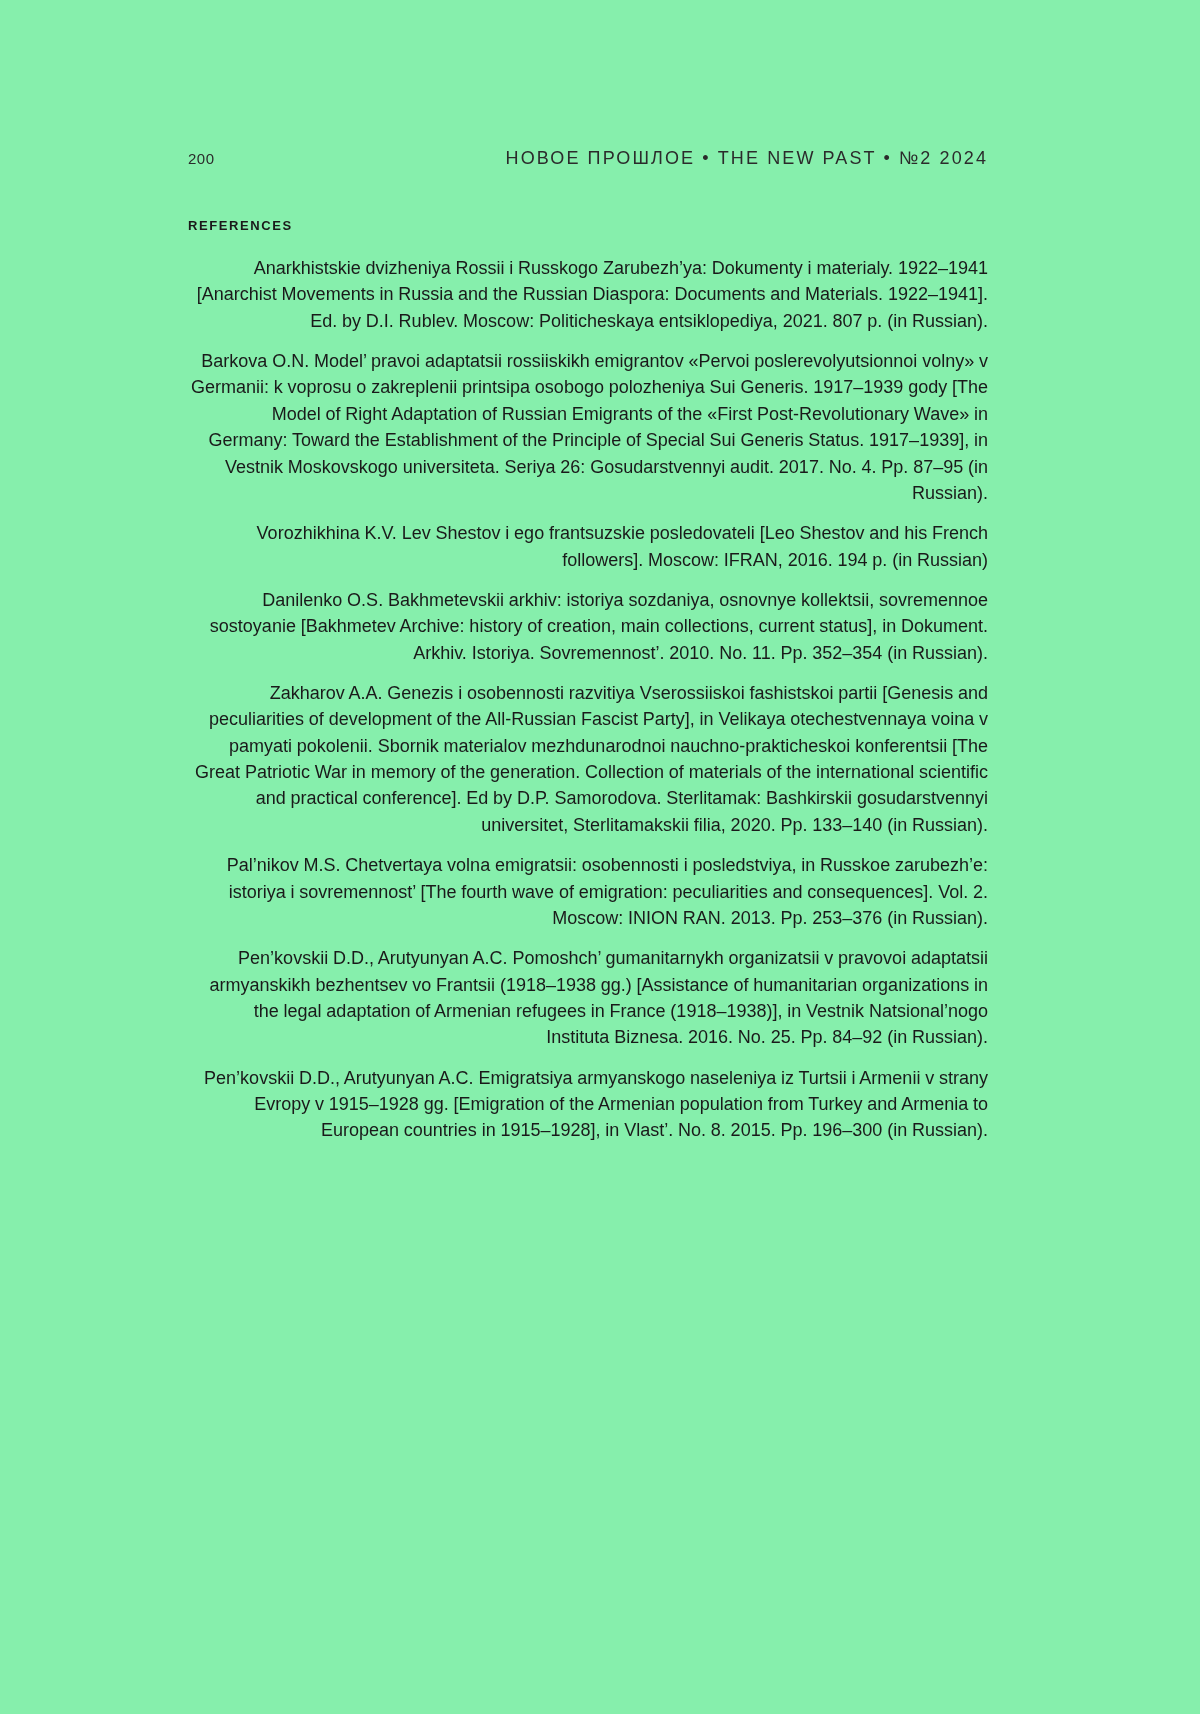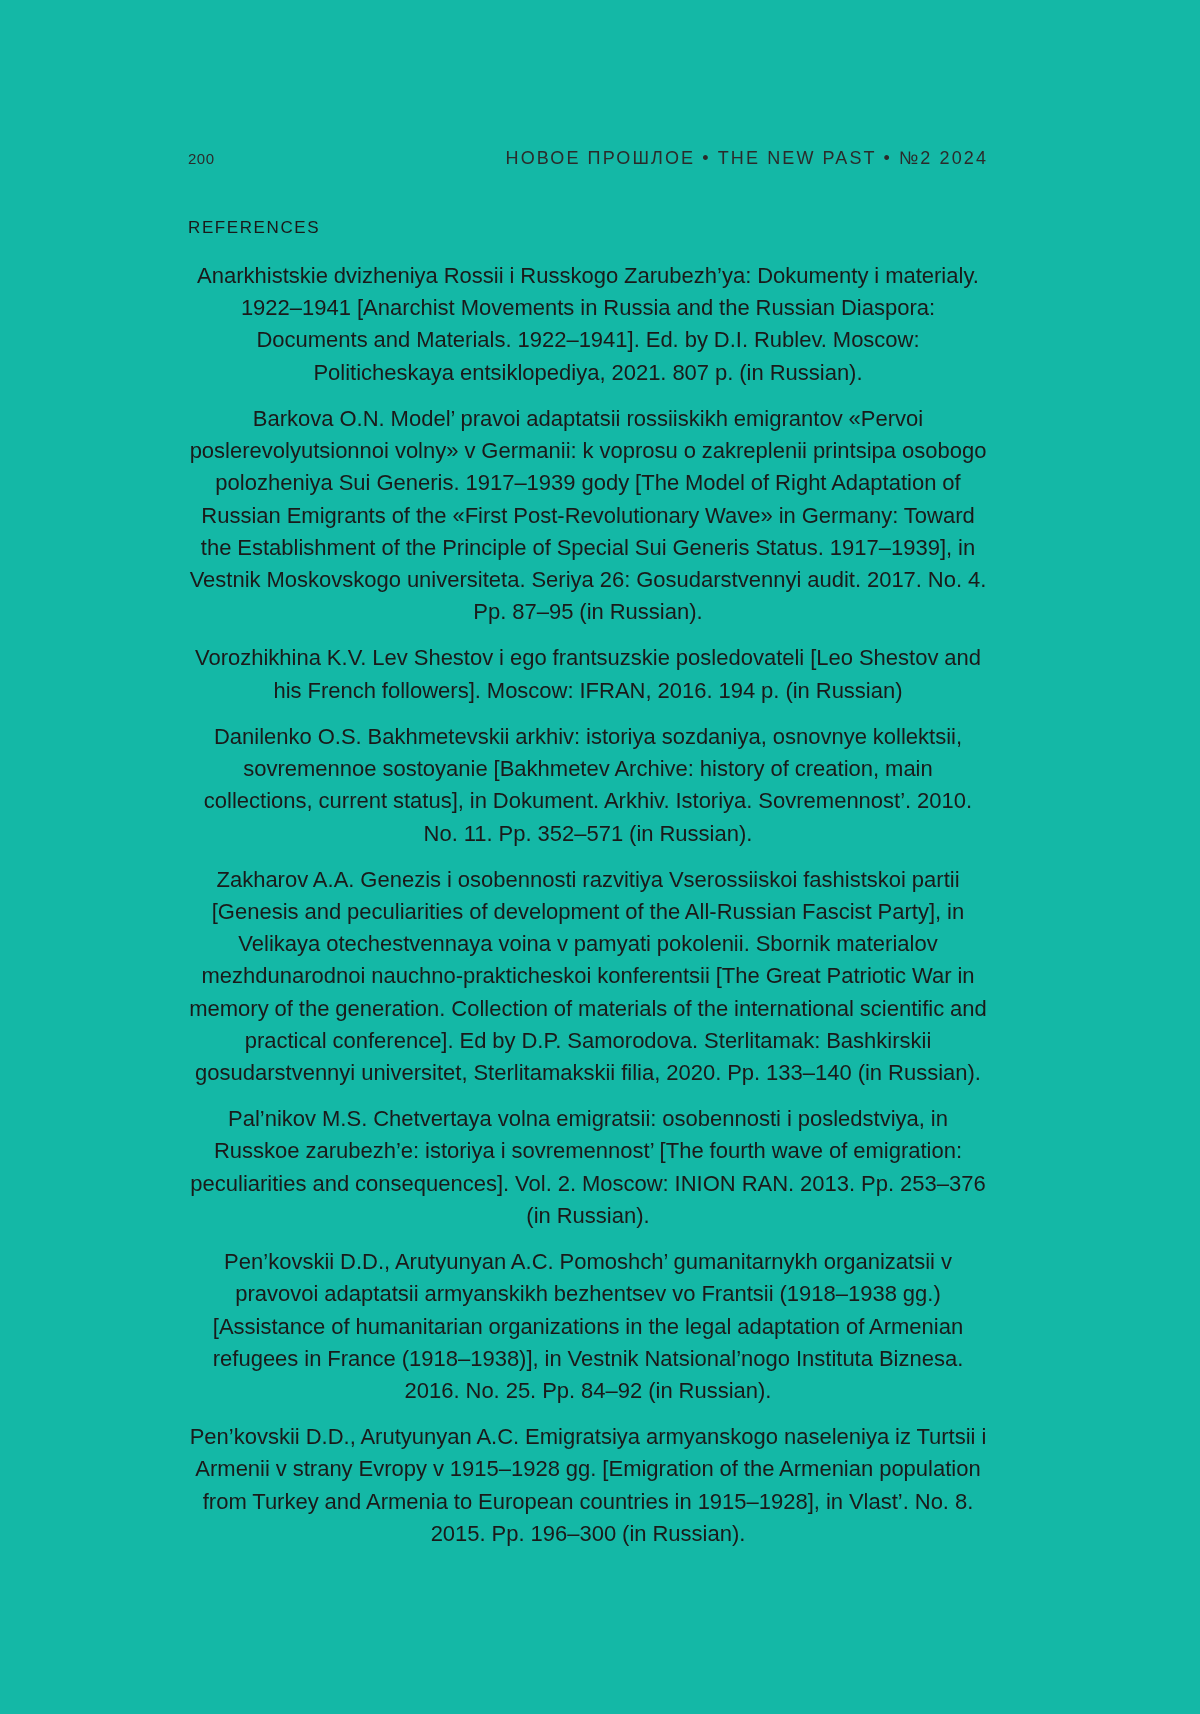--- a/index.html
+++ b/index.html
@@ -14,21 +14,21 @@
     color: #1a1a1a;
     position: relative;
     overflow: hidden;
   }
   .page {
     position: absolute;
     left: 0;
     top: 0;
     width: 1200px;
     height: 1714px;
-    background: #14b8a6;
+    background: #86efac;
   }
   .header {
     position: absolute;
     left: 188px;
     top: 148px;
     width: 800px;
     display: flex;
     align-items: baseline;
     justify-content: space-between;
     font-size: 14.5px;
@@ -43,57 +43,57 @@
     font-size: 18px;
     white-space: nowrap;
   }
   .content {
     position: absolute;
     left: 188px;
     top: 218px;
     width: 800px;
   }
   .section-title {
-    font-size: 17px;
+    font-size: 13px;
     letter-spacing: 1.6px;
     color: #1a1a1a;
     margin: 0 0 22px 0;
-    font-weight: 400;
+    font-weight: 700;
   }
   .ref-list {
     list-style: none;
     margin: 0;
     padding: 0;
   }
   .ref-item {
-    font-size: 22px;
+    font-size: 18px;
     line-height: 1.465;
     color: #1a1a1a;
     margin-bottom: 14px;
-    text-align: center;
+    text-align: right;
     word-spacing: -0.2px;
   }
 </style>
 </head>
 <body>
 
 <div class="page">
 
   <div class="header">
     <span class="page-number">200</span>
     <span class="running-title">НОВОЕ ПРОШЛОЕ • THE NEW PAST • №2 2024</span>
   </div>
 
   <div class="content">
     <h2 class="section-title">REFERENCES</h2>
     <ul class="ref-list">
       <li class="ref-item">Anarkhistskie dvizheniya Rossii i Russkogo Zarubezh’ya: Dokumenty i materialy. 1922–1941 [Anarchist Movements in Russia and the Russian Diaspora: Documents and Materials. 1922–1941]. Ed. by D.I. Rublev. Moscow: Politicheskaya entsiklopediya, 2021. 807 p. (in Russian).</li>
       <li class="ref-item">Barkova O.N. Model’ pravoi adaptatsii rossiiskikh emigrantov «Pervoi poslerevolyutsionnoi volny» v Germanii: k voprosu o zakreplenii printsipa osobogo polozheniya Sui Generis. 1917–1939 gody [The Model of Right Adaptation of Russian Emigrants of the «First Post-Revolutionary Wave» in Germany: Toward the Establishment of the Principle of Special Sui Generis Status. 1917–1939], in Vestnik Moskovskogo universiteta. Seriya 26: Gosudarstvennyi audit. 2017. No. 4. Pp. 87–95 (in Russian).</li>
       <li class="ref-item">Vorozhikhina K.V. Lev Shestov i ego frantsuzskie posledovateli [Leo Shestov and his French followers]. Moscow: IFRAN, 2016. 194 p. (in Russian)</li>
-      <li class="ref-item">Danilenko O.S. Bakhmetevskii arkhiv: istoriya sozdaniya, osnovnye kollektsii, sovremennoe sostoyanie [Bakhmetev Archive: history of creation, main collections, current status], in Dokument. Arkhiv. Istoriya. Sovremennost’. 2010. No. 11. Pp. 352–571 (in Russian).</li>
+      <li class="ref-item">Danilenko O.S. Bakhmetevskii arkhiv: istoriya sozdaniya, osnovnye kollektsii, sovremennoe sostoyanie [Bakhmetev Archive: history of creation, main collections, current status], in Dokument. Arkhiv. Istoriya. Sovremennost’. 2010. No. 11. Pp. 352–354 (in Russian).</li>
       <li class="ref-item">Zakharov A.A. Genezis i osobennosti razvitiya Vserossiiskoi fashistskoi partii [Genesis and peculiarities of development of the All-Russian Fascist Party], in Velikaya otechestvennaya voina v pamyati pokolenii. Sbornik materialov mezhdunarodnoi nauchno-prakticheskoi konferentsii [The Great Patriotic War in memory of the generation. Collection of materials of the international scientific and practical conference]. Ed by D.P. Samorodova. Sterlitamak: Bashkirskii gosudarstvennyi universitet, Sterlitamakskii filia, 2020. Pp. 133–140 (in Russian).</li>
       <li class="ref-item">Pal’nikov M.S. Chetvertaya volna emigratsii: osobennosti i posledstviya, in Russkoe zarubezh’e: istoriya i sovremennost’ [The fourth wave of emigration: peculiarities and consequences]. Vol. 2. Moscow: INION RAN. 2013. Pp. 253–376 (in Russian).</li>
       <li class="ref-item">Pen’kovskii D.D., Arutyunyan A.C. Pomoshch’ gumanitarnykh organizatsii v pravovoi adaptatsii armyanskikh bezhentsev vo Frantsii (1918–1938 gg.) [Assistance of humanitarian organizations in the legal adaptation of Armenian refugees in France (1918–1938)], in Vestnik Natsional’nogo Instituta Biznesa. 2016. No. 25. Pp. 84–92 (in Russian).</li>
       <li class="ref-item">Pen’kovskii D.D., Arutyunyan A.C. Emigratsiya armyanskogo naseleniya iz Turtsii i Armenii v strany Evropy v 1915–1928 gg. [Emigration of the Armenian population from Turkey and Armenia to European countries in 1915–1928], in Vlast’. No. 8. 2015. Pp. 196–300 (in Russian).</li>
     </ul>
   </div>
 
 </div>
 
 </body></html>

